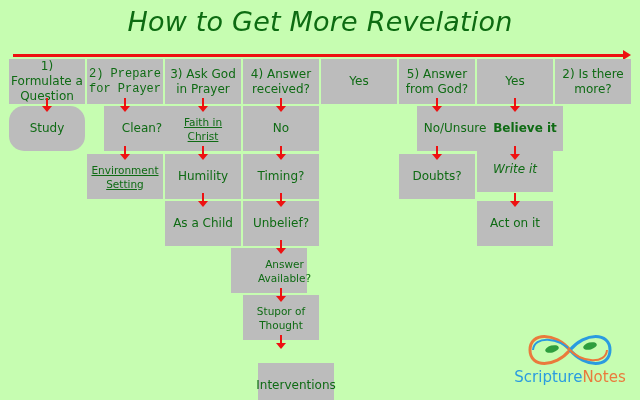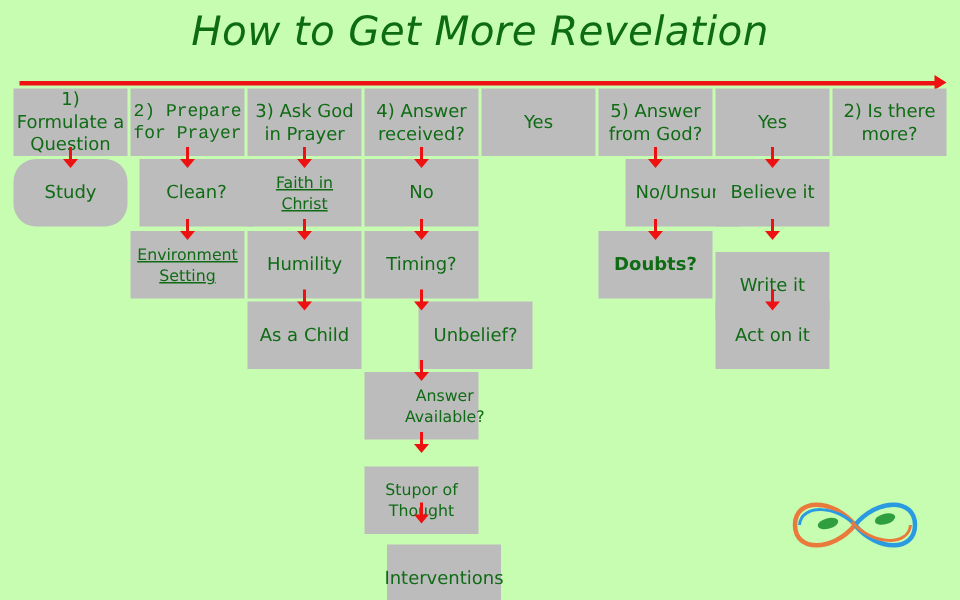--- a/index.html
+++ b/index.html
@@ -27,62 +27,63 @@
 
 <div class="title">How to Get More Revelation</div>
 <div class="timeline"></div>
 <div class="timeline-head"></div>
 
 <div id="diagram">
     <div class="box" style="left: 9px; top: 59px;">1) Formulate a Question</div>
     <div class="box" style="left: 9px; top: 106px; border-radius: 15px;">Study</div>
     <div class="arrow" style="left: 46px; top: 98px;"></div>
     <div class="box" style="left: 87px; top: 59px; font-family: Liberation Mono, monospace;">2) Prepare for Prayer</div>
-    <div class="box" style="left: 93px; top: 106px;">Clean?</div>
+    <div class="box" style="left: 104px; top: 106px;">Clean?</div>
     <div class="arrow" style="left: 124px; top: 98px;"></div>
     <div class="box small" style="left: 87px; top: 154px; text-decoration: underline;">Environment Setting</div>
     <div class="arrow" style="left: 124px; top: 146px;"></div>
     <div class="box" style="left: 165px; top: 59px;">3) Ask God in Prayer</div>
     <div class="box small" style="left: 165px; top: 106px; text-decoration: underline;">Faith in Christ</div>
     <div class="arrow" style="left: 202px; top: 98px;"></div>
     <div class="box" style="left: 165px; top: 154px;">Humility</div>
     <div class="arrow" style="left: 202px; top: 146px;"></div>
     <div class="box" style="left: 165px; top: 201px;">As a Child</div>
     <div class="arrow" style="left: 202px; top: 193px;"></div>
     <div class="box" style="left: 243px; top: 59px;">4) Answer received?</div>
     <div class="box" style="left: 243px; top: 106px;">No</div>
     <div class="arrow" style="left: 280px; top: 98px;"></div>
     <div class="box" style="left: 243px; top: 154px;">Timing?</div>
     <div class="arrow" style="left: 280px; top: 146px;"></div>
-    <div class="box" style="left: 243px; top: 201px; margin-left: 36px;">Unbelief?</div>
+    <div class="box" style="left: 243px; top: 201px;">Unbelief?</div>
     <div class="arrow" style="left: 280px; top: 193px;"></div>
-    <div class="box small" style="left: 243px; top: 248px; padding-left: 33px;">Answer Available?</div>
+    <div class="box small" style="left: 231px; top: 248px; padding-left: 33px;">Answer Available?</div>
     <div class="arrow" style="left: 280px; top: 240px;"></div>
-    <div class="box small" style="left: 243px; top: 311px;">Stupor of Thought</div>
+    <div class="box small" style="left: 243px; top: 295px;">Stupor of Thought</div>
     <div class="arrow" style="left: 280px; top: 288px;"></div>
     <div class="box" style="left: 258px; top: 343px; margin-top: 20px;">Interventions</div>
     <div class="arrow" style="left: 280px; top: 335px;"></div>
     <div class="box" style="left: 321px; top: 59px;">Yes</div>
     <div class="box" style="left: 399px; top: 59px;">5) Answer from God?</div>
     <div class="box" style="left: 417px; top: 106px;">No/Unsure</div>
     <div class="arrow" style="left: 436px; top: 98px;"></div>
-    <div class="box" style="left: 399px; top: 154px; font-weight: bold;">Doubts?</div>
+    <div class="box" style="left: 399px; top: 154px;">Doubts?</div>
     <div class="arrow" style="left: 436px; top: 146px;"></div>
     <div class="box" style="left: 477px; top: 59px;">Yes</div>
-    <div class="box" style="left: 477px; top: 106px;">Believe it</div>
+    <div class="box" style="left: 487px; top: 106px; font-weight: bold;">Believe it</div>
     <div class="arrow" style="left: 514px; top: 98px;"></div>
-    <div class="box" style="left: 477px; top: 168px;">Write it</div>
+    <div class="box" style="left: 477px; top: 147px; font-style: italic;">Write it</div>
     <div class="arrow" style="left: 514px; top: 146px;"></div>
     <div class="box" style="left: 477px; top: 201px;">Act on it</div>
     <div class="arrow" style="left: 514px; top: 193px;"></div>
     <div class="box" style="left: 555px; top: 59px;">2) Is there more?</div>
   </div>
 
 <div class="logo">
   <svg width="120" height="40" viewBox="0 0 120 40">
     <path d="M60 20 C45 2, 20 2, 20 20 C20 38, 45 38, 60 20" fill="none" stroke="#ea7a3c" stroke-width="3"></path>
     <path d="M60 20 C75 2, 100 2, 100 20 C100 38, 75 38, 60 20" fill="none" stroke="#2a9be0" stroke-width="3"></path>
     <path d="M62 22 C48 6, 24 6, 23 20" fill="none" stroke="#2a9be0" stroke-width="2"></path>
     <path d="M58 18 C72 34, 96 34, 97 20" fill="none" stroke="#ea7a3c" stroke-width="2"></path>
     <ellipse cx="42" cy="19" rx="7" ry="3.5" fill="#2e9e3e" transform="rotate(-15 42 19)"></ellipse>
     <ellipse cx="80" cy="16" rx="7" ry="3.5" fill="#2e9e3e" transform="rotate(-15 80 16)"></ellipse>
   </svg>
+  <div class="logo-text"><span class="s1">Scripture</span><span class="s2">Notes</span></div>
 </div>
 
 </body></html>

